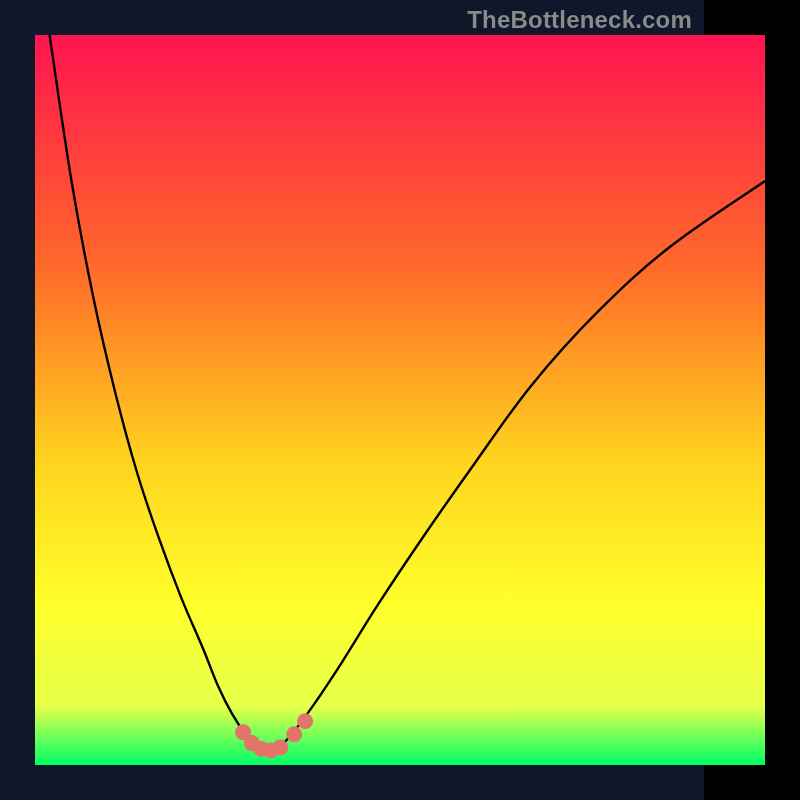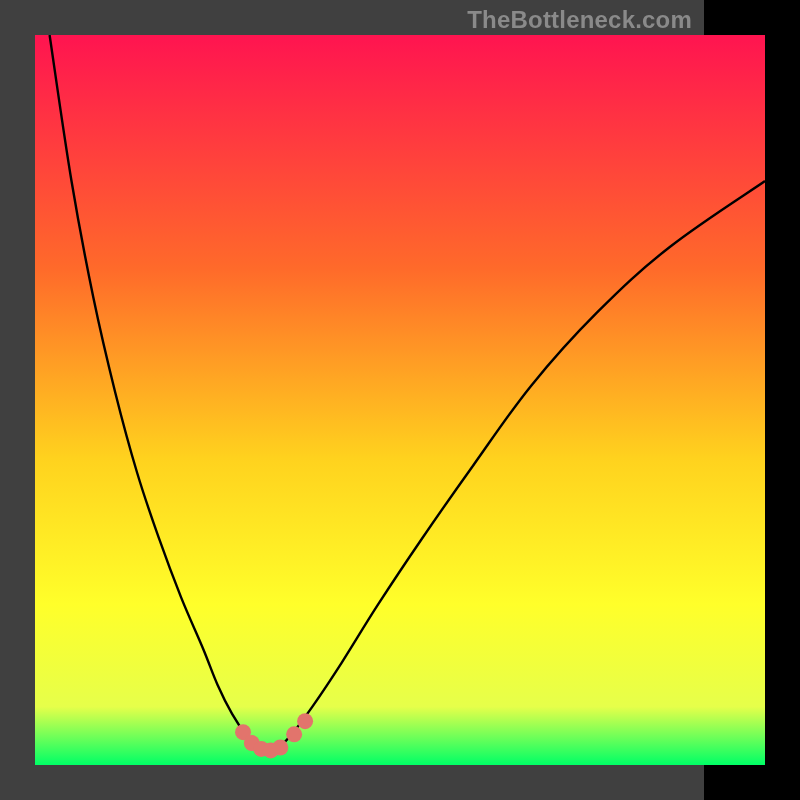--- a/index.html
+++ b/index.html
@@ -9,21 +9,21 @@
     height: 800px;
     background: #000;
     overflow: hidden;
   }
   .frame {
     position: absolute;
     left: 0;
     top: 0;
     width: 704px;
     height: 800px;
-    background: #404040;
+    background: #0f172a;
   }
   .plot {
     position: absolute;
     left: 35px;
     top: 35px;
     width: 730px;
     height: 730px;
     overflow: hidden;
   }
   .watermark {

